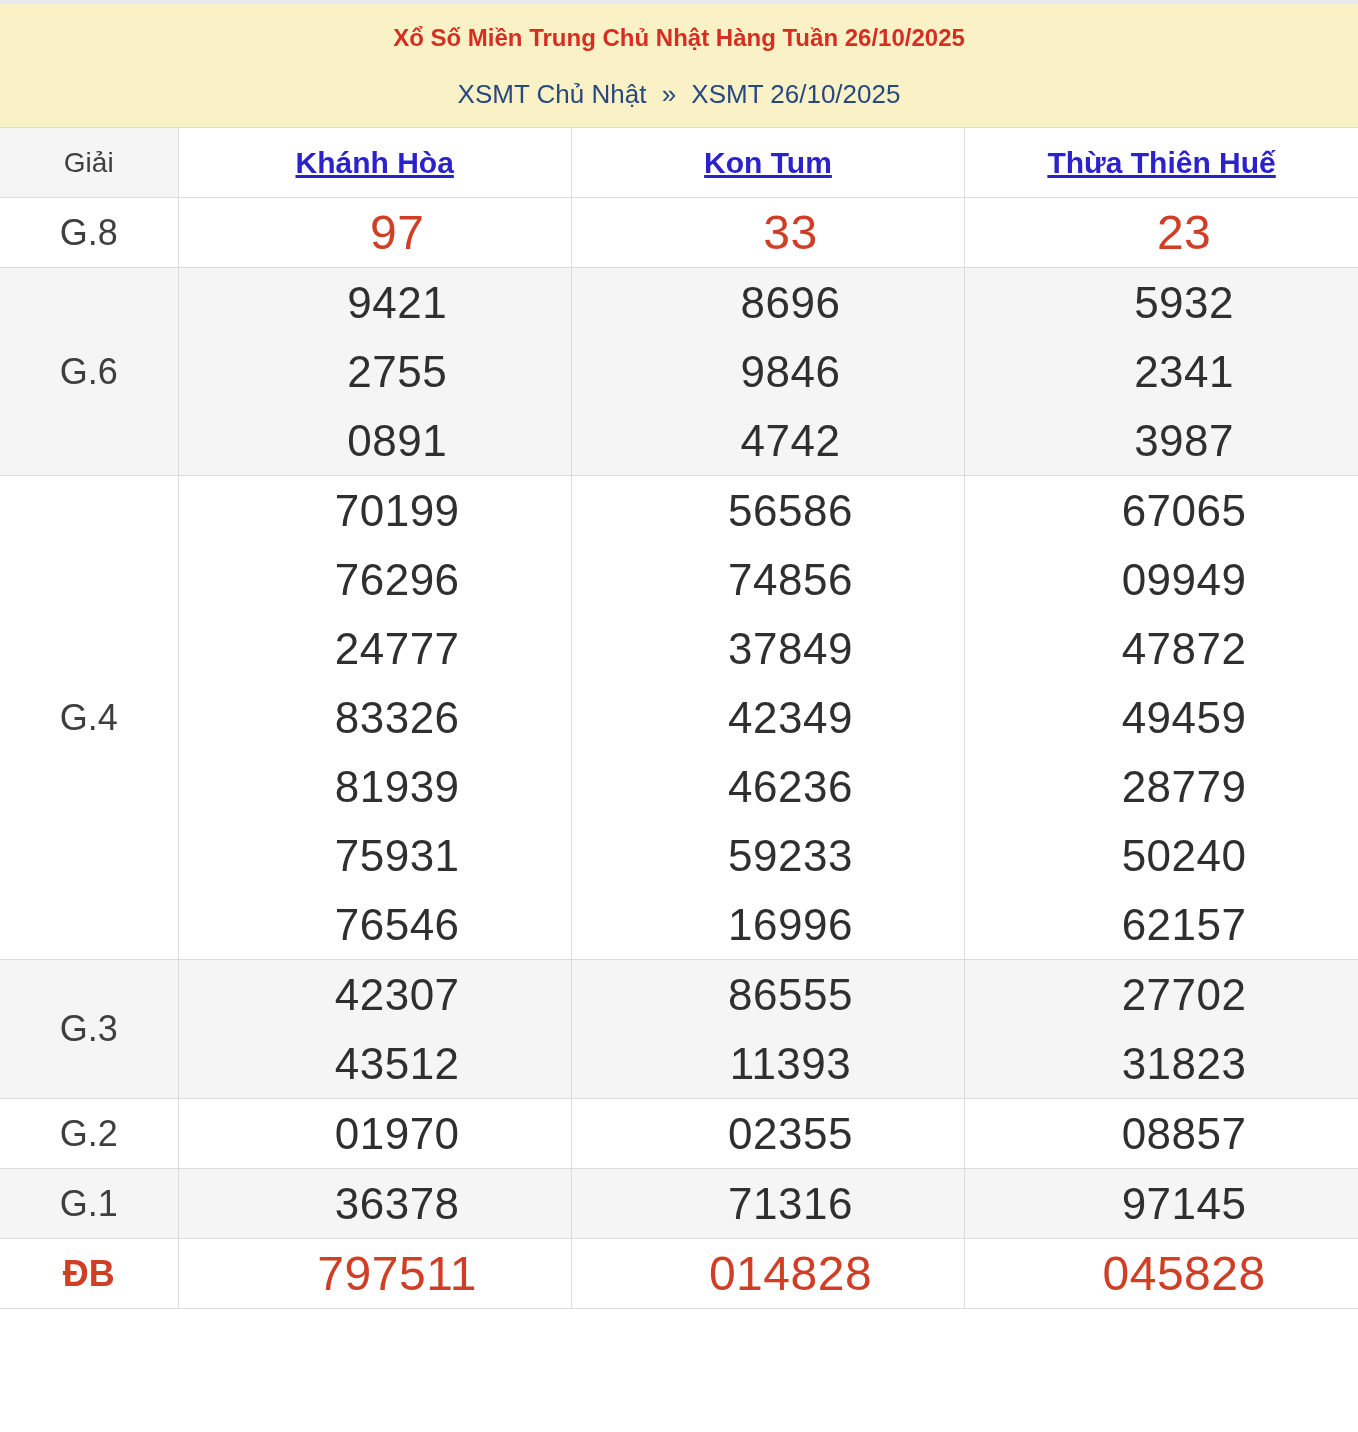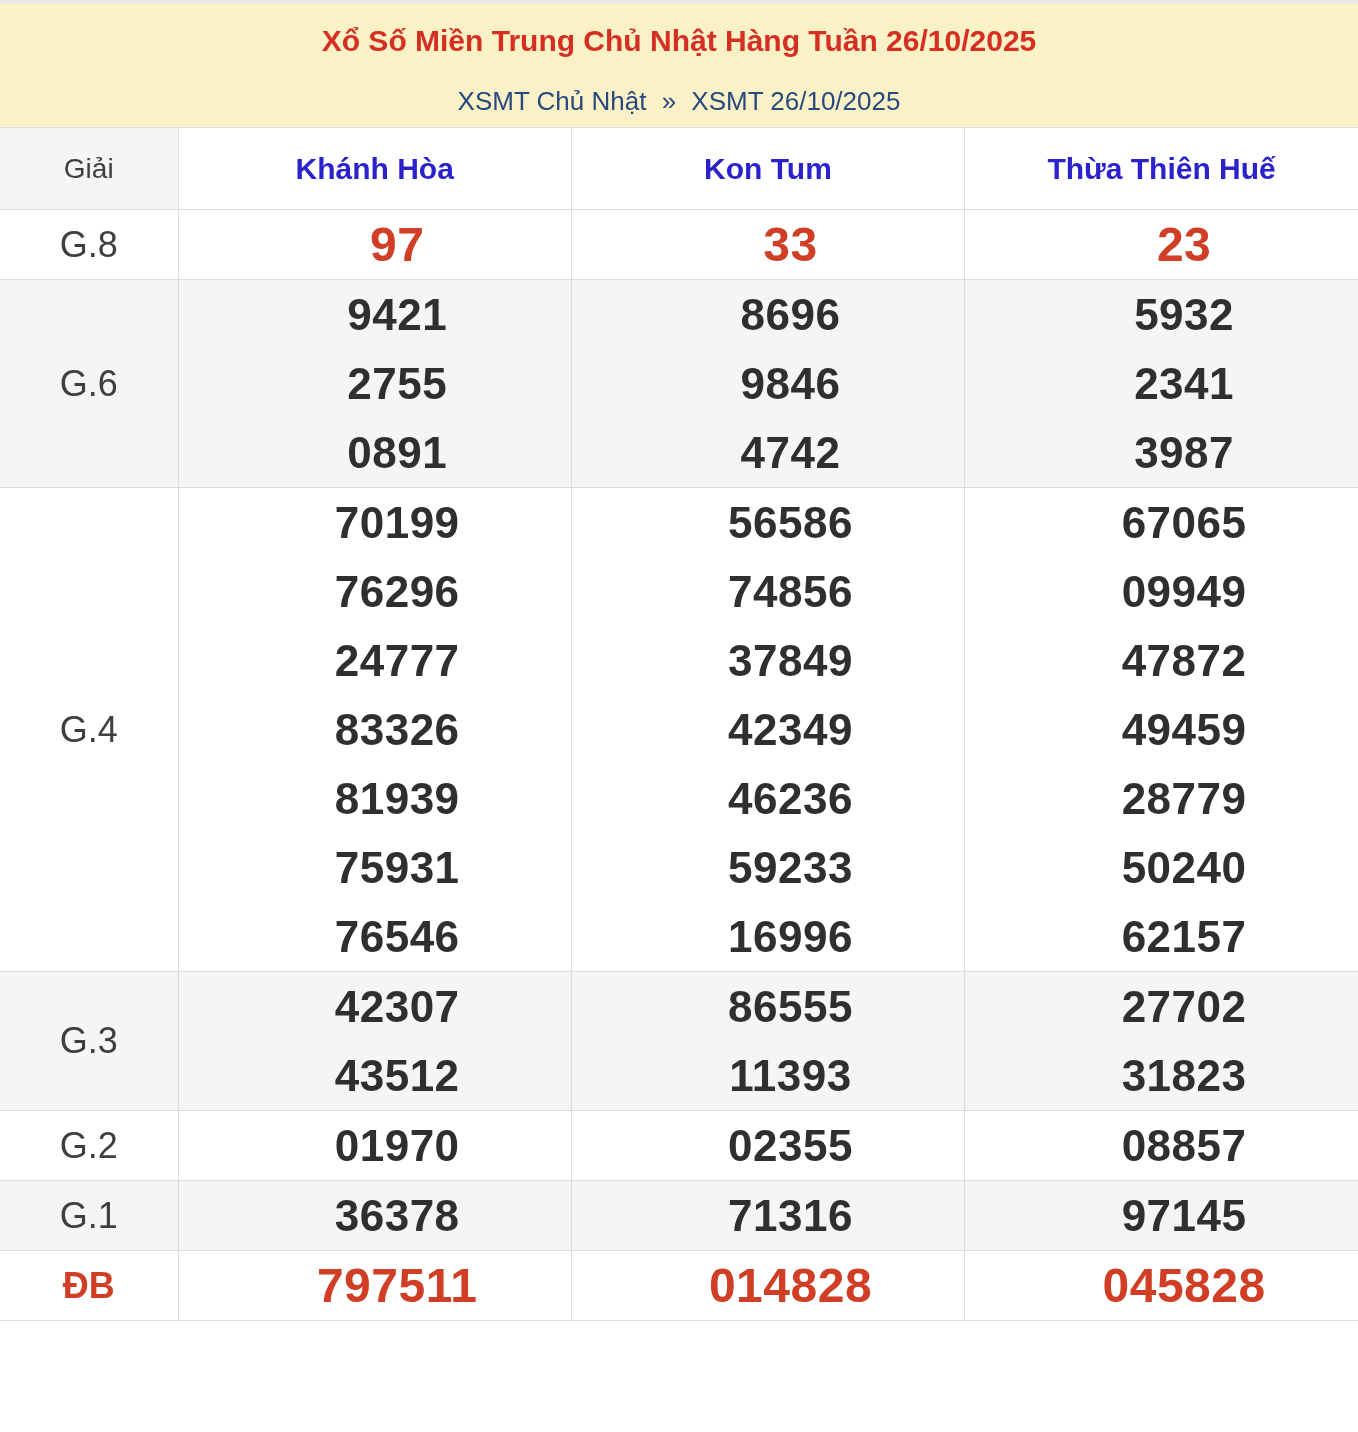--- a/index.html
+++ b/index.html
@@ -25,21 +25,21 @@
     height: 4px;
     background: #e9e9e9;
   }
   .banner {
     height: 123px;
     background: var(--cream);
     text-align: center;
   }
   .banner .title {
     padding-top: 20px;
-    font-size: 30px;
+    font-size: 24px;
     font-weight: 700;
     color: var(--title-red);
     line-height: 1.15;
   }
   .breadcrumb {
     margin-top: 27px;
     font-size: 26px;
     color: var(--navy);
   }
   .breadcrumb .crumb { color: var(--navy); text-decoration: none; cursor: pointer; }
@@ -51,43 +51,44 @@
   }
   table.results col.c-label { width: 178px; }
   table.results th, table.results td {
     border: 1px solid var(--border);
     text-align: center;
     vertical-align: middle;
     padding: 0;
   }
   table.results th:first-child, table.results td:first-child { border-left: none; }
   table.results th:last-child, table.results td:last-child { border-right: none; text-align: center; }
-  thead tr { height: 82px; background: #ffffff; border-radius: 32px; }
+  thead tr { height: 70px; background: #ffffff; border-radius: 32px; }
   th.corner {
     background: var(--stripe);
     font-weight: 400;
     font-size: 28px;
     color: var(--label-gray);
   }
   th.prov {
     font-weight: 700;
     font-size: 30px;
     color: var(--prov-blue);
+    text-decoration: underline;
   }
   tbody tr:nth-child(even) { background: var(--stripe); }
   td.label {
     font-size: 36px;
     font-weight: 400;
     color: var(--label-gray);
   }
   .num {
     height: 69px;
     line-height: 69px;
     font-size: 44px;
-    font-weight: 700;
+    font-weight: 400;
     color: var(--num-dark);
     letter-spacing: 0.5px;
     padding-left: 45px;
   }
   tr.hl .num {
     color: var(--result-red);
     font-size: 48px;
   }
   tr.lbl-hl td.label {
     color: var(--result-red);

